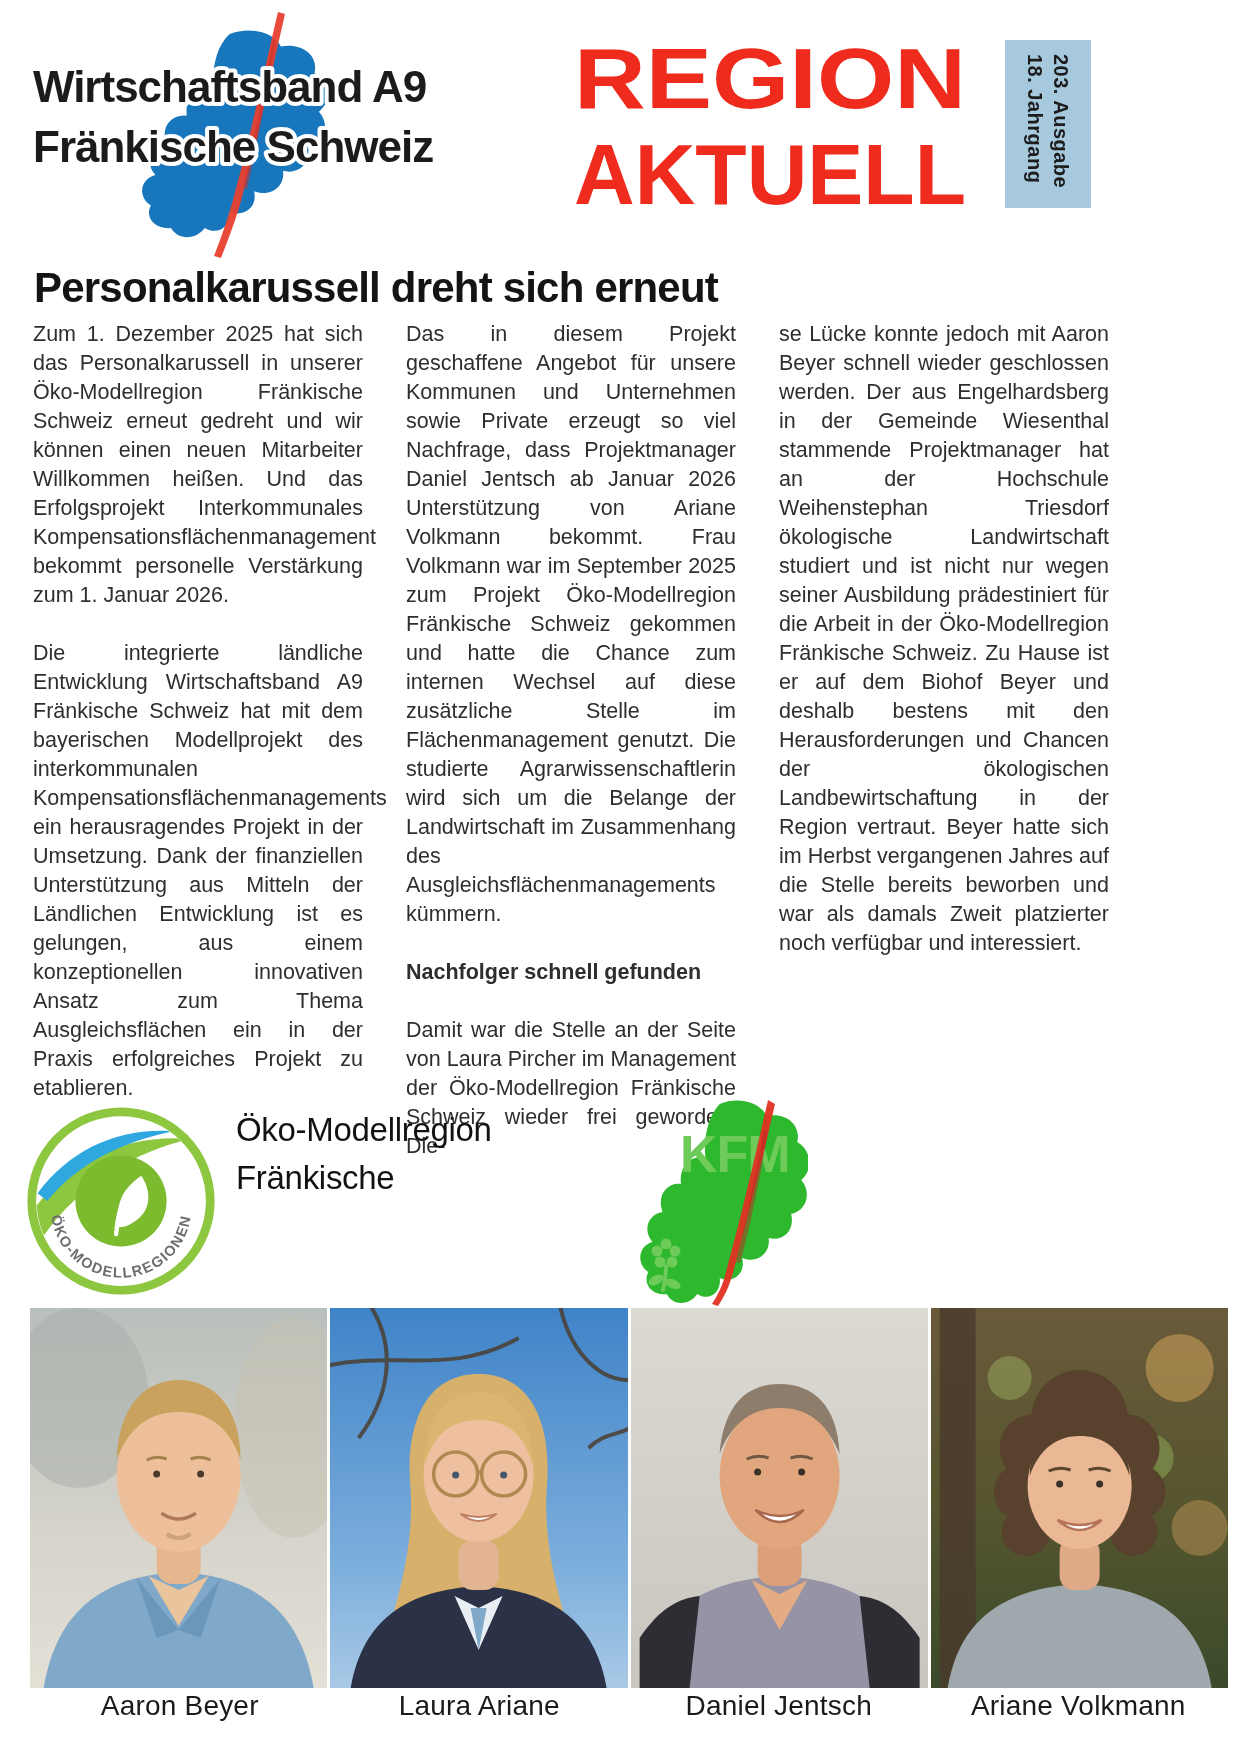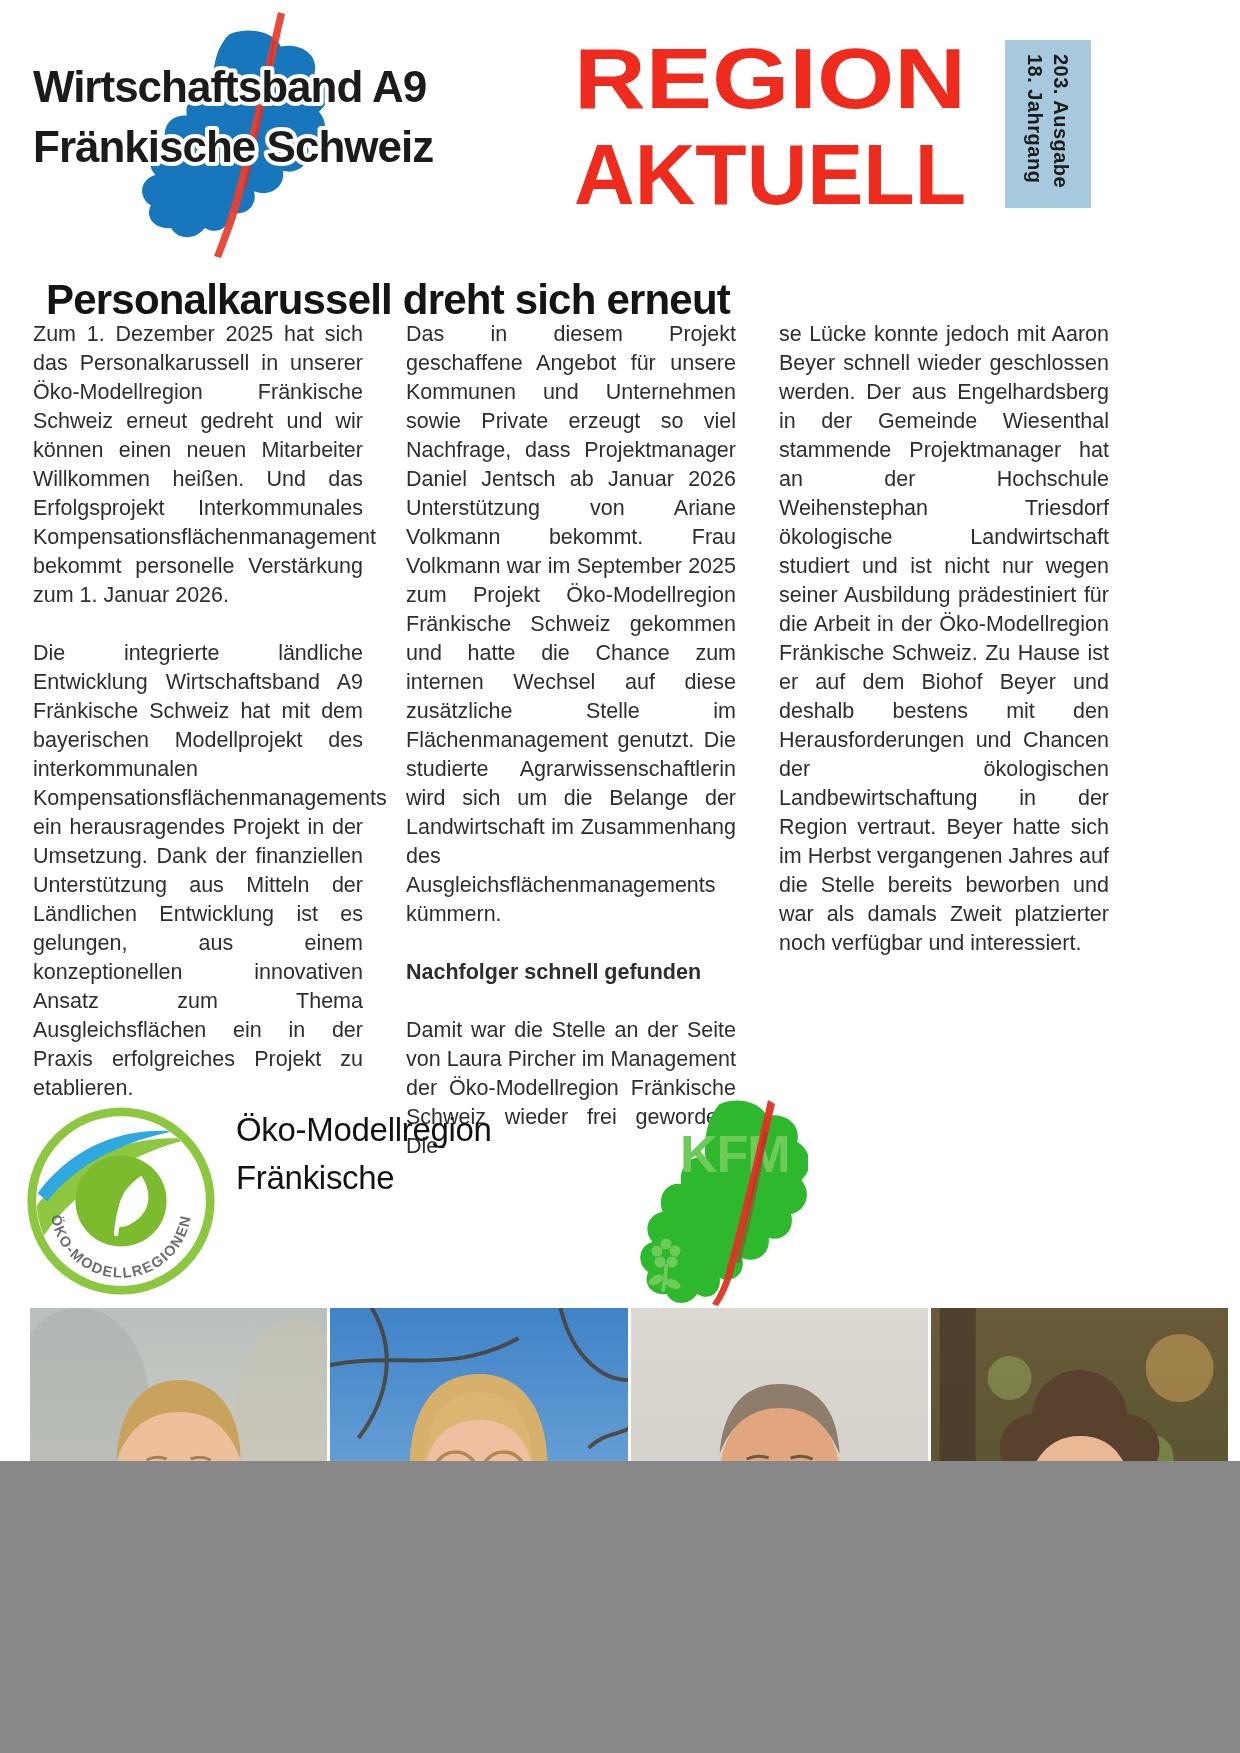--- a/index.html
+++ b/index.html
@@ -1,17 +1,17 @@
 <!DOCTYPE html>
 <html lang="de"><head>
 <meta charset="utf-8">
 <style>
   html,body{margin:0;padding:0;background:#888;}
   .page{
-    position:relative;width:1240px;height:1461px;margin:0 auto;
+    position:relative;width:1240px;height:1753px;margin:0 auto;
     background:#ffffff;overflow:hidden;
     font-family:"Liberation Sans","DejaVu Sans",sans-serif;
   }
   .abs{position:absolute;}
 
   
   .brandmark{left:15px;top:10px;width:505px;height:250px;}
   .title-svg{left:574px;top:36px;width:400px;height:172px;}
   .issuebox{
     left:1005px;top:40px;width:86px;height:168px;
@@ -62,21 +62,21 @@
     left:30px;top:1308px;width:1198px;height:380px;
     display:grid;grid-template-columns:repeat(4,1fr);column-gap:3px;
   }
   .photo{overflow:hidden;background:#ccc;}
   .photo svg{display:block;width:100%;height:100%;}
   .names{
     left:30px;top:1690px;width:1198px;
     display:grid;grid-template-columns:repeat(4,1fr);
   }
   .names div{
-    text-align:center;font-size:16px;color:#1a1a1a;letter-spacing:.2px;
+    text-align:center;font-size:28px;color:#1a1a1a;letter-spacing:.2px;
   }
 </style>
 </head>
 <body>
 
 <div class="page">
 
   <svg class="abs brandmark" viewBox="0 0 505 250">
     <g transform="translate(118,16) scale(1.12,1.02)">
       <path fill="#1876bc" d="M86,8 C104,0 126,6 132,20 C152,16 166,30 162,46 C176,54 178,74 166,84 C176,96 172,114 156,118 C160,134 148,146 134,142 C136,158 122,168 108,162 C112,178 98,188 86,182 C88,196 76,206 64,198 C56,210 40,210 34,198 C20,200 10,188 16,176 C4,168 6,150 20,146 C10,134 16,118 30,116 C24,100 34,86 48,88 C46,70 58,58 72,62 C70,44 74,20 86,8 Z"></path>
@@ -95,21 +95,21 @@
     <text x="0" y="72" font-size="86" font-weight="700" fill="#ee2b1c" textLength="392" lengthAdjust="spacingAndGlyphs">REGION</text>
     <text x="0" y="168" font-size="86" font-weight="700" fill="#ee2b1c" textLength="392" lengthAdjust="spacingAndGlyphs">AKTUELL</text>
   </svg>
 
   <div class="abs issuebox">
     <span>18. Jahrgang</span>
     <span>203. Ausgabe</span>
   </div>
 
 
-  <h1 class="abs headline" style="margin:16px">Personalkarussell dreht sich erneut</h1>
+  <h1 class="abs headline" style="margin:4px">Personalkarussell dreht sich erneut</h1>
 
   <div class="abs cols">
     <div>
       <p>Zum 1. Dezember 2025 hat sich das Personalkarussell in unserer Öko-Modellregion Fränkische Schweiz erneut gedreht und wir können einen neuen Mitarbeiter Willkommen heißen. Und das Erfolgsprojekt Interkommunales Kompensationsflächenmanagement bekommt personelle Verstärkung zum 1. Januar 2026.</p>
       <p>Die integrierte ländliche Entwicklung Wirtschaftsband A9 Fränkische Schweiz hat mit dem bayerischen Modellprojekt des interkommunalen Kompensationsflächenmanagements ein herausragendes Projekt in der Umsetzung. Dank der finanziellen Unterstützung aus Mitteln der Ländlichen Entwicklung ist es gelungen, aus einem konzeptionellen innovativen Ansatz zum Thema Ausgleichsflächen ein in der Praxis erfolgreiches Projekt zu etablieren.</p>
     </div>
     <div>
       <p>Das in diesem Projekt geschaffene Angebot für unsere Kommunen und Unternehmen sowie Private erzeugt so viel Nachfrage, dass Projektmanager Daniel Jentsch ab Januar 2026 Unterstützung von Ariane Volkmann bekommt. Frau Volkmann war im September 2025 zum Projekt Öko-Modellregion Fränkische Schweiz gekommen und hatte die Chance zum internen Wechsel auf diese zusätzliche Stelle im Flächenmanagement genutzt. Die studierte Agrarwissenschaftlerin wird sich um die Belange der Landwirtschaft im Zusammenhang des Ausgleichsflächenmanagements kümmern.</p>
       <p class="subhead">Nachfolger schnell gefunden</p>
       <p>Damit war die Stelle an der Seite von Laura Pircher im Management der Öko-Modellregion Fränkische Schweiz wieder frei geworden. Die-</p>

